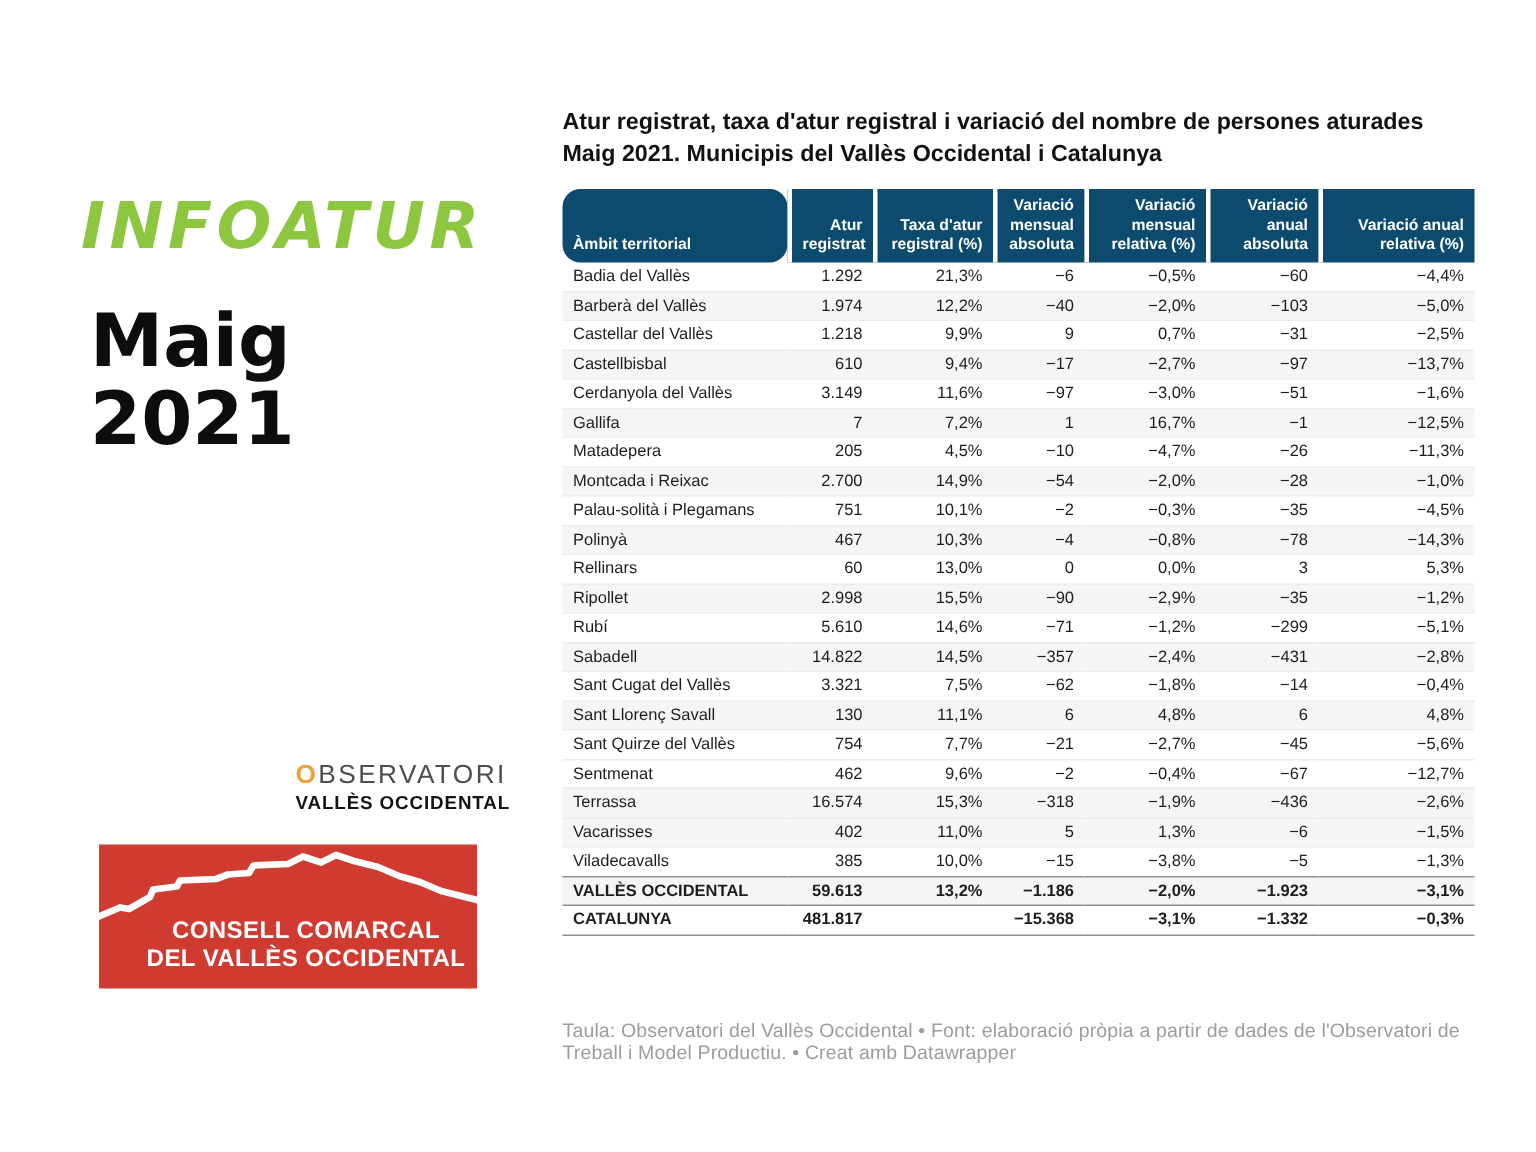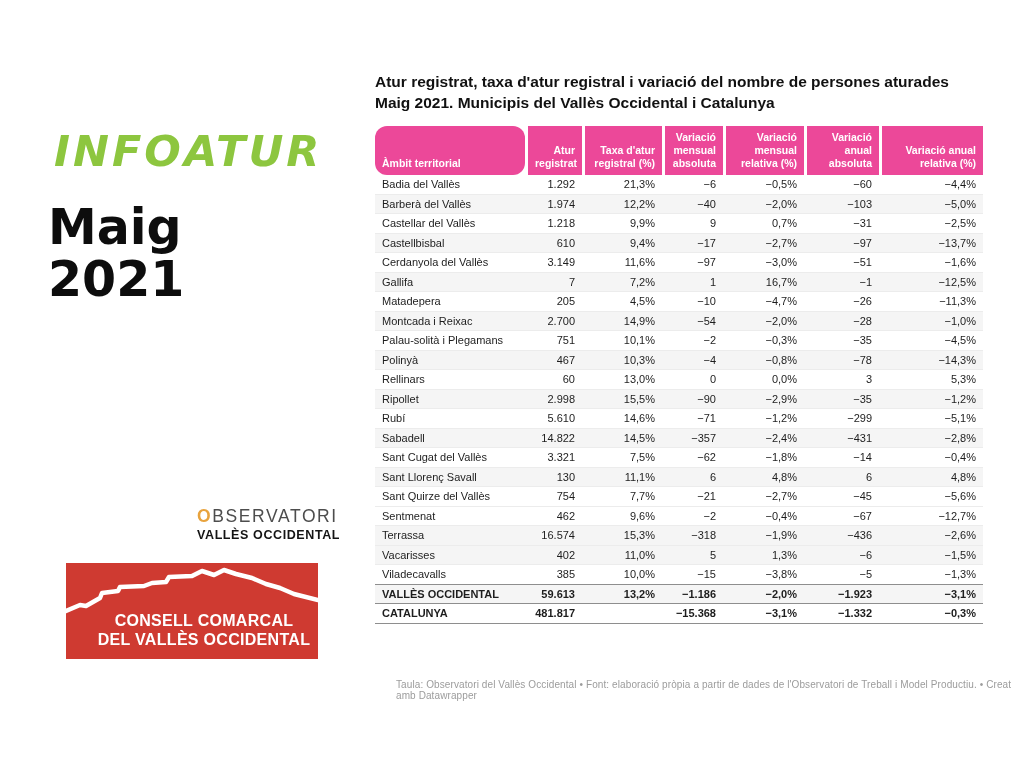--- a/index.html
+++ b/index.html
@@ -7,21 +7,21 @@
   body { font-family:"Liberation Sans", sans-serif; position:relative; }
 
   
   .infoatur {
     position:absolute; left:54px; top:126px;
     font-family:"DejaVu Sans", sans-serif;
     font-weight:bold; font-style:italic;
     font-size:43px; letter-spacing:3px; color:#8dc63f;
   }
   .period {
-    position:absolute; left:48px; top:202px;
+    position:absolute; left:60px; top:202px;
     font-family:"DejaVu Sans", sans-serif;
     font-weight:bold; font-size:49px; line-height:1.06;
     color:#0d0d0d; white-space:pre-line;
   }
   .observatori { position:absolute; left:181px; top:508px; text-align:left;margin-left:16px; }
   .observatori .l1 {
     font-size:17.5px; font-weight:400; color:#4d4d4d; letter-spacing:1.6px;
     line-height:1.0;
   }
   .observatori .l1 .o-ring { color:#e8a33d; font-weight:bold; }
@@ -42,41 +42,41 @@
 
   
   .chart-title {
     position:absolute; left:375px; top:72px; width:616px;
     font-size:15.5px; font-weight:bold; color:#111111;
     line-height:1.35; white-space:pre-line;
   }
   .table-wrap { position:absolute; left:375px; top:126px; width:608px; }
   table { width:608px; border-collapse:separate; border-spacing:0; table-layout:fixed; }
   thead th {
-    background:#ec4899; color:#ffffff; font-weight:bold;
+    background:#0c4a6e; color:#ffffff; font-weight:bold;
     font-size:10.5px; line-height:1.22; text-align:right;
     vertical-align:bottom; padding:5px 7px 6px 7px;
   }
   thead th:first-child { text-align:left;border-radius:12px; }
   thead th + th { border-left:3px solid #ffffff; }
   tbody td {
     font-size:11px; line-height:12.5px; color:#1d1d1d;
     padding:3px 7px; text-align:right;
     border-top:1px solid #ececec;
     white-space:nowrap; overflow:hidden;
   }
   tbody td:first-child { text-align:left; }
   tbody tr:first-child td { border-top:none; }
   tbody tr.alt td { background:#f5f5f5; }
   tbody tr.total td { font-weight:bold; border-top:1px solid #8e8e8e; }
   tbody tr:last-child td { border-bottom:1px solid #8e8e8e; }
 
   .footnote {
-    position:absolute; left:396px; top:679px; width:616px;
-    font-size:10px; color:#9c9c9c; letter-spacing:0.1px;
+    position:absolute; left:375px; top:679px; width:616px;
+    font-size:13px; color:#9c9c9c; letter-spacing:0.1px;
   }
 </style>
 </head>
 <body>
 
 <div>
 
   <div class="infoatur">INFOATUR</div>
 
   <div class="period">Maig

